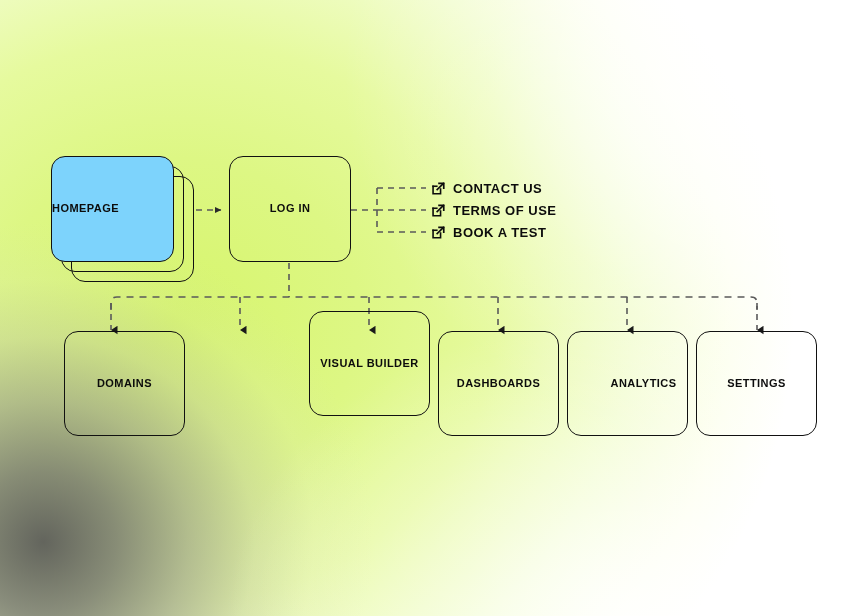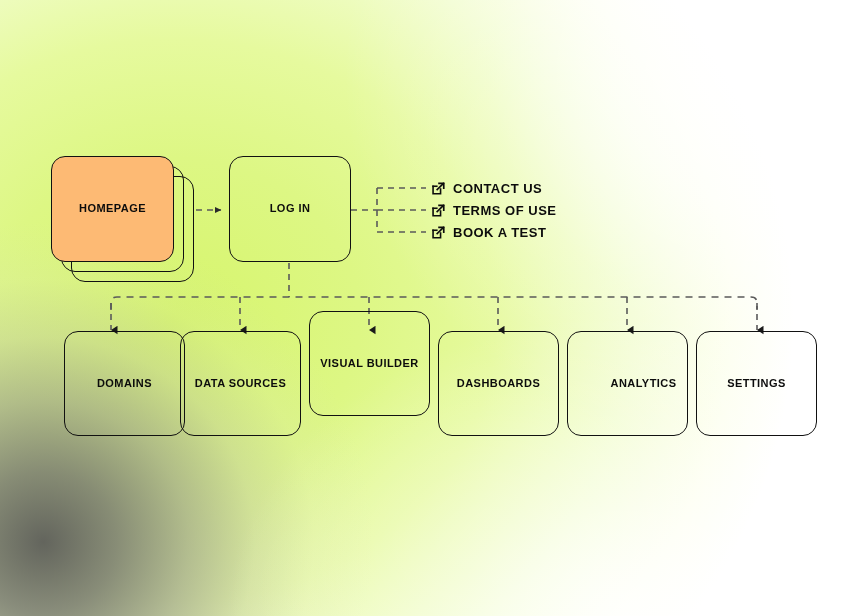--- a/index.html
+++ b/index.html
@@ -89,24 +89,24 @@
   .stack-card {
     position: absolute;
     border: 1.4px solid #111111;
     border-radius: 14px;
     background: transparent;
   }
   .stack-front {
     position: absolute;
     border: 1.4px solid #111111;
     border-radius: 14px;
-    background: #fdba74;
+    background: #7dd3fc;
     display: flex;
     align-items: center;
-    justify-content: center;
+    justify-content: flex-start;
   }
 
   
   .link-row {
     position: absolute;
     display: flex;
     align-items: center;
     gap: 7px;
     height: 18px;
   }
@@ -206,23 +206,20 @@
       <path d="M2.2,5.6 L6.2,5.6" fill="none" stroke="#0c0c0c" stroke-width="1.7" stroke-linecap="square"></path>
       <path d="M6.6,9.2 L13.2,2.7" fill="none" stroke="#0c0c0c" stroke-width="1.8" stroke-linecap="square"></path>
       <path d="M8.6,2.5 L13.6,2.5 L13.6,7.5" fill="none" stroke="#0c0c0c" stroke-width="1.8" stroke-linecap="square"></path>
     </svg>
     <span class="link-label">BOOK A TEST</span>
   </div>
 
   <div class="node" style="left:64px; top:331px; width:121px; height:105px;">
     <span class="node-label">DOMAINS</span>
   </div>
-  <div class="node" style="left:180px; top:331px; width:121px; height:105px;">
-    <span class="node-label">DATA SOURCES</span>
-  </div>
   <div class="node" style="left:309px; top:311px; width:121px; height:105px;">
     <span class="node-label">VISUAL BUILDER</span>
   </div>
   <div class="node" style="left:438px; top:331px; width:121px; height:105px;">
     <span class="node-label">DASHBOARDS</span>
   </div>
   <div class="node" style="left:567px; top:331px; width:121px; height:105px;padding-left:32px;">
     <span class="node-label">ANALYTICS</span>
   </div>
   <div class="node" style="left:696px; top:331px; width:121px; height:105px;">

